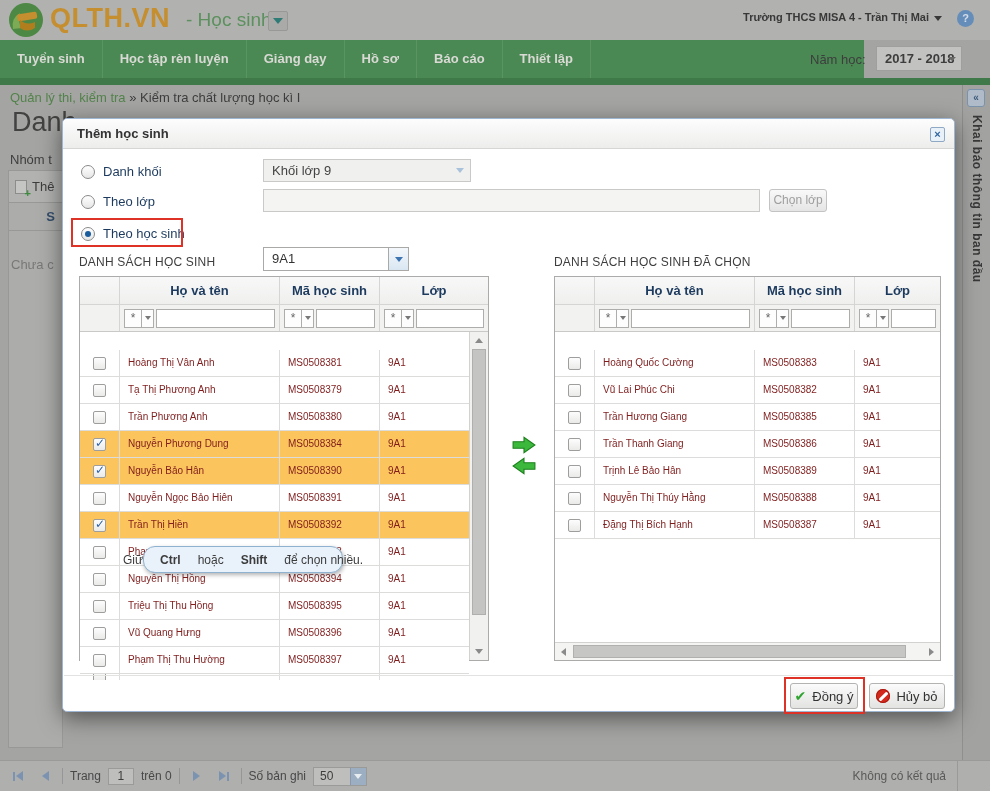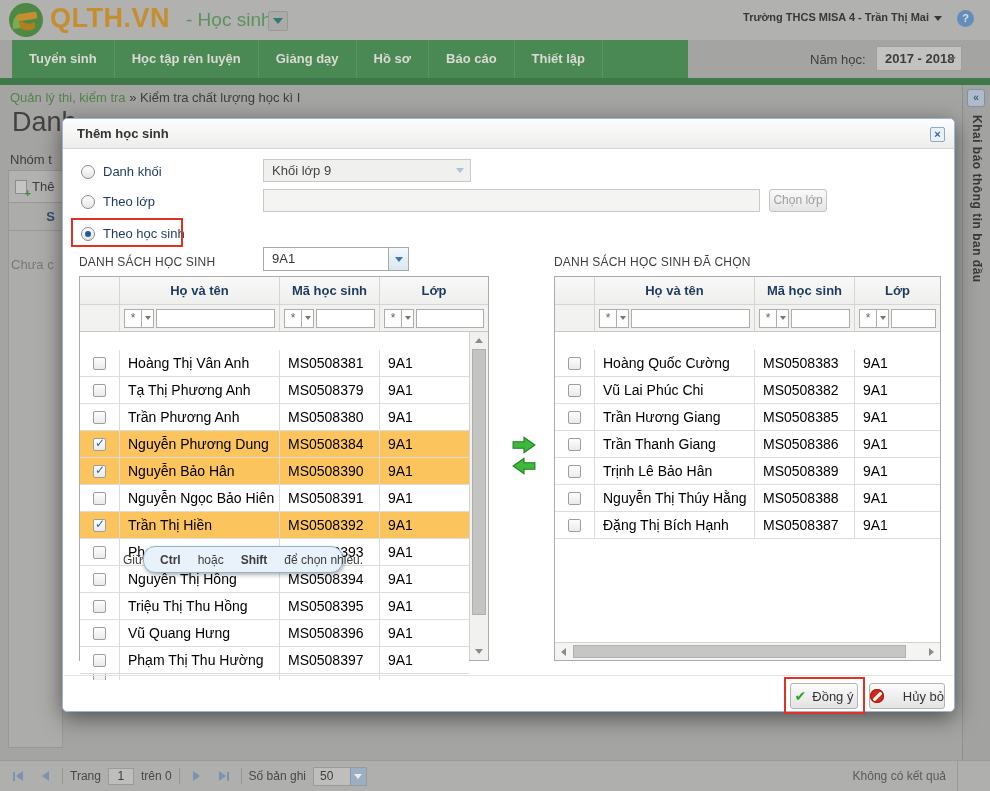--- a/index.html
+++ b/index.html
@@ -10,21 +10,21 @@
   
   .top { position: absolute; left: 0; top: 0; width: 990px; height: 40px; background: #B5B5B4; }
   .logo-icon { position: absolute; left: 8px; top: 2px; width: 36px; height: 36px; }
   .logo-text { position: absolute; left: 50px; top: 3px; font-size: 27px; font-weight: bold; color: #C9912F; letter-spacing: .5px; }
   .logo-module { position: absolute; left: 186px; top: 9px; font-size: 19px; color: #5E9460; }
   .module-caret { position: absolute; left: 268px; top: 11px; width: 20px; height: 20px; border: 1px solid #9C9C9B; background: #AEAEAD; border-radius: 2px; display: flex; align-items: center; justify-content: center; }
   .account { position: absolute; right: 48px; top: 11px; font-size: 11px; font-weight: bold; color: #3A3A3A; margin-left: 39px; }
   .acct-caret { display: inline-block; width: 0; height: 0; border-left: 4px solid transparent; border-right: 4px solid transparent; border-top: 5px solid #3A3A3A; margin-left: 5px; }
   .help-badge { position: absolute; right: 16px; top: 10px; width: 17px; height: 17px; border-radius: 50%; background: #6890BD; color: #D8E2EE; font-size: 11px; font-weight: bold; text-align: center; line-height: 17px; }
 
-  .nav { position: absolute; left: 12px; top: 40px; width: 676px; height: 38px; background: #4D8C56; display: flex; }
+  .nav { position: absolute; left: 0; top: 40px; width: 864px; height: 38px; background: #4D8C56; display: flex; }
   .nav-tab { padding: 0 17px; line-height: 38px; color: #DFDFDA; font-size: 13px; font-weight: bold; border-right: 1px solid #5C9763; white-space: nowrap; }
   .year-label { position: absolute; left: 810px; top: 52px; font-size: 13px; color: #3F3F3F; }
   .year-select { position: absolute; left: 876px; top: 46px; width: 86px; height: 25px; background: #C6C6C5; border: 1px solid #A3A3A2; font-size: 13px; font-weight: bold; color: #3F3F3F; line-height: 23px; padding-left: 8px; }
   .year-caret { position: absolute; right: 5px; top: 10px; width: 0; height: 0; border-left: 4px solid transparent; border-right: 4px solid transparent; border-top: 4px solid #6B6B6A; }
   .strip { position: absolute; left: 0; top: 78px; width: 990px; height: 7px; background: #417C4B; }
 
   .breadcrumb { position: absolute; left: 10px; top: 90px; font-size: 13px; color: #3F3F3F; }
   .bc-parent { color: #55854C; }
   .page-title { position: absolute; left: 12px; top: 107px; font-size: 27px; color: #444443; }
   .group-label { position: absolute; left: 10px; top: 152px; font-size: 13px; color: #3F3F3F; text-align: center; }
@@ -96,21 +96,21 @@
   .c-lop { flex: 1; }
   .f-btn { width: 30px; height: 19px; border: 1px solid #ADADAC; background: #FDFDFD; display: flex; align-items: center; flex: 0 0 auto; }
   .f-star { width: 16px; text-align: center; font-size: 12px; color: #666; line-height: 17px; }
   .f-caret { width: 12px; height: 100%; border-left: 1px solid #ADADAC; display: flex; align-items: center; justify-content: center; }
   .f-caret i { width: 0; height: 0; border-left: 3px solid transparent; border-right: 3px solid transparent; border-top: 4px solid #777; }
   .f-input { flex: 1; height: 19px; border: 1px solid #ADADAC; background: #fff; }
   .head-cbx { position: absolute; left: 13px; top: 21px; }
 
   .g-body { position: relative; }
   #rows-left { margin-right: 19px; }
-  .trow { display: flex; height: 27px; border-bottom: 1px solid #DCDCDB; font-size: 14px; color: #000000; background: #fff; }
+  .trow { display: flex; height: 27px; border-bottom: 1px solid #DCDCDB; font-size: 10px; color: #7f1d1d; background: #fff; }
   .trow.sel { background: #FCC45C; }
   .trow.partial { height: 6px; overflow: hidden; border-bottom: none; }
   .t-cb { width: 40px; flex: 0 0 auto; border-right: 1px solid #DCDCDB; display: flex; align-items: center; justify-content: center; }
   .t-name { width: 160px; flex: 0 0 auto; border-right: 1px solid #DCDCDB; padding-left: 8px; line-height: 26px; white-space: nowrap; overflow: hidden; }
   .t-code { width: 100px; flex: 0 0 auto; border-right: 1px solid #DCDCDB; padding-left: 8px; line-height: 26px; }
   .t-lop { flex: 1; padding-left: 8px; line-height: 26px; }
   .cbx { width: 13px; height: 13px; border: 1px solid #9E9E9D; background: linear-gradient(#FDFDFD, #EAEAE9); border-radius: 2px; position: relative; display: inline-block; }
   .cbx.on::after { content: "✓"; position: absolute; left: 1px; top: -3px; font-size: 12px; font-weight: bold; color: #2E62A8; }
 
   .vscroll { position: absolute; right: 0; top: 55px; bottom: 0; width: 19px; background: #F1F1F0; border-left: 1px solid #D2D2D1; }
@@ -124,21 +124,21 @@
 
   .mv { position: absolute; left: 449px; width: 24px; height: 18px; }
   #mv-right { top: 317px; } #mv-left { top: 338px; }
 
   .tooltip { position: absolute; left: 80px; top: 427px; width: 200px; height: 27px; background: #E9F2FB; border: 1px solid #8FB2D1; border-radius: 12px; box-shadow: 1px 2px 4px rgba(0,0,0,.3); z-index: 30; font-size: 12px; color: #3C3C3C; display: flex; align-items: center; justify-content: center; gap: 17px; white-space: nowrap; }
   .tooltip b { font-weight: bold; }
 
   .m-sep { position: absolute; left: 1px; right: 1px; top: 556px; border-top: 1px solid #E2E2E1; }
   .btn { position: absolute; height: 26px; background: linear-gradient(#FBFBFB, #E3E3E2); border: 1px solid #B3B3B2; border-radius: 3px; font-size: 13px; color: #333; display: flex; align-items: center; justify-content: center; gap: 6px; }
   #btn-ok { left: 727px; top: 564px; width: 68px; }
-  #btn-cancel { left: 806px; top: 564px; width: 76px; justify-content: space-between; }
+  #btn-cancel { left: 806px; top: 564px; width: 76px; }
   .ok-check { color: #2FA32F; font-size: 14px; font-weight: bold; line-height: 14px; }
   .cancel-ico { width: 14px; height: 14px; border-radius: 50%; background: #D3291D; position: relative; box-shadow: inset 0 0 0 1px #A81A10; flex: 0 0 auto; }
   .cancel-ico::after { content: ""; position: absolute; left: 1.5px; top: 5.5px; width: 11px; height: 3px; background: #FFF; transform: rotate(-45deg); border-radius: 1px; }
 </style>
 </head>
 <body>
 
 <div class="stage">
 
   <div class="top">

